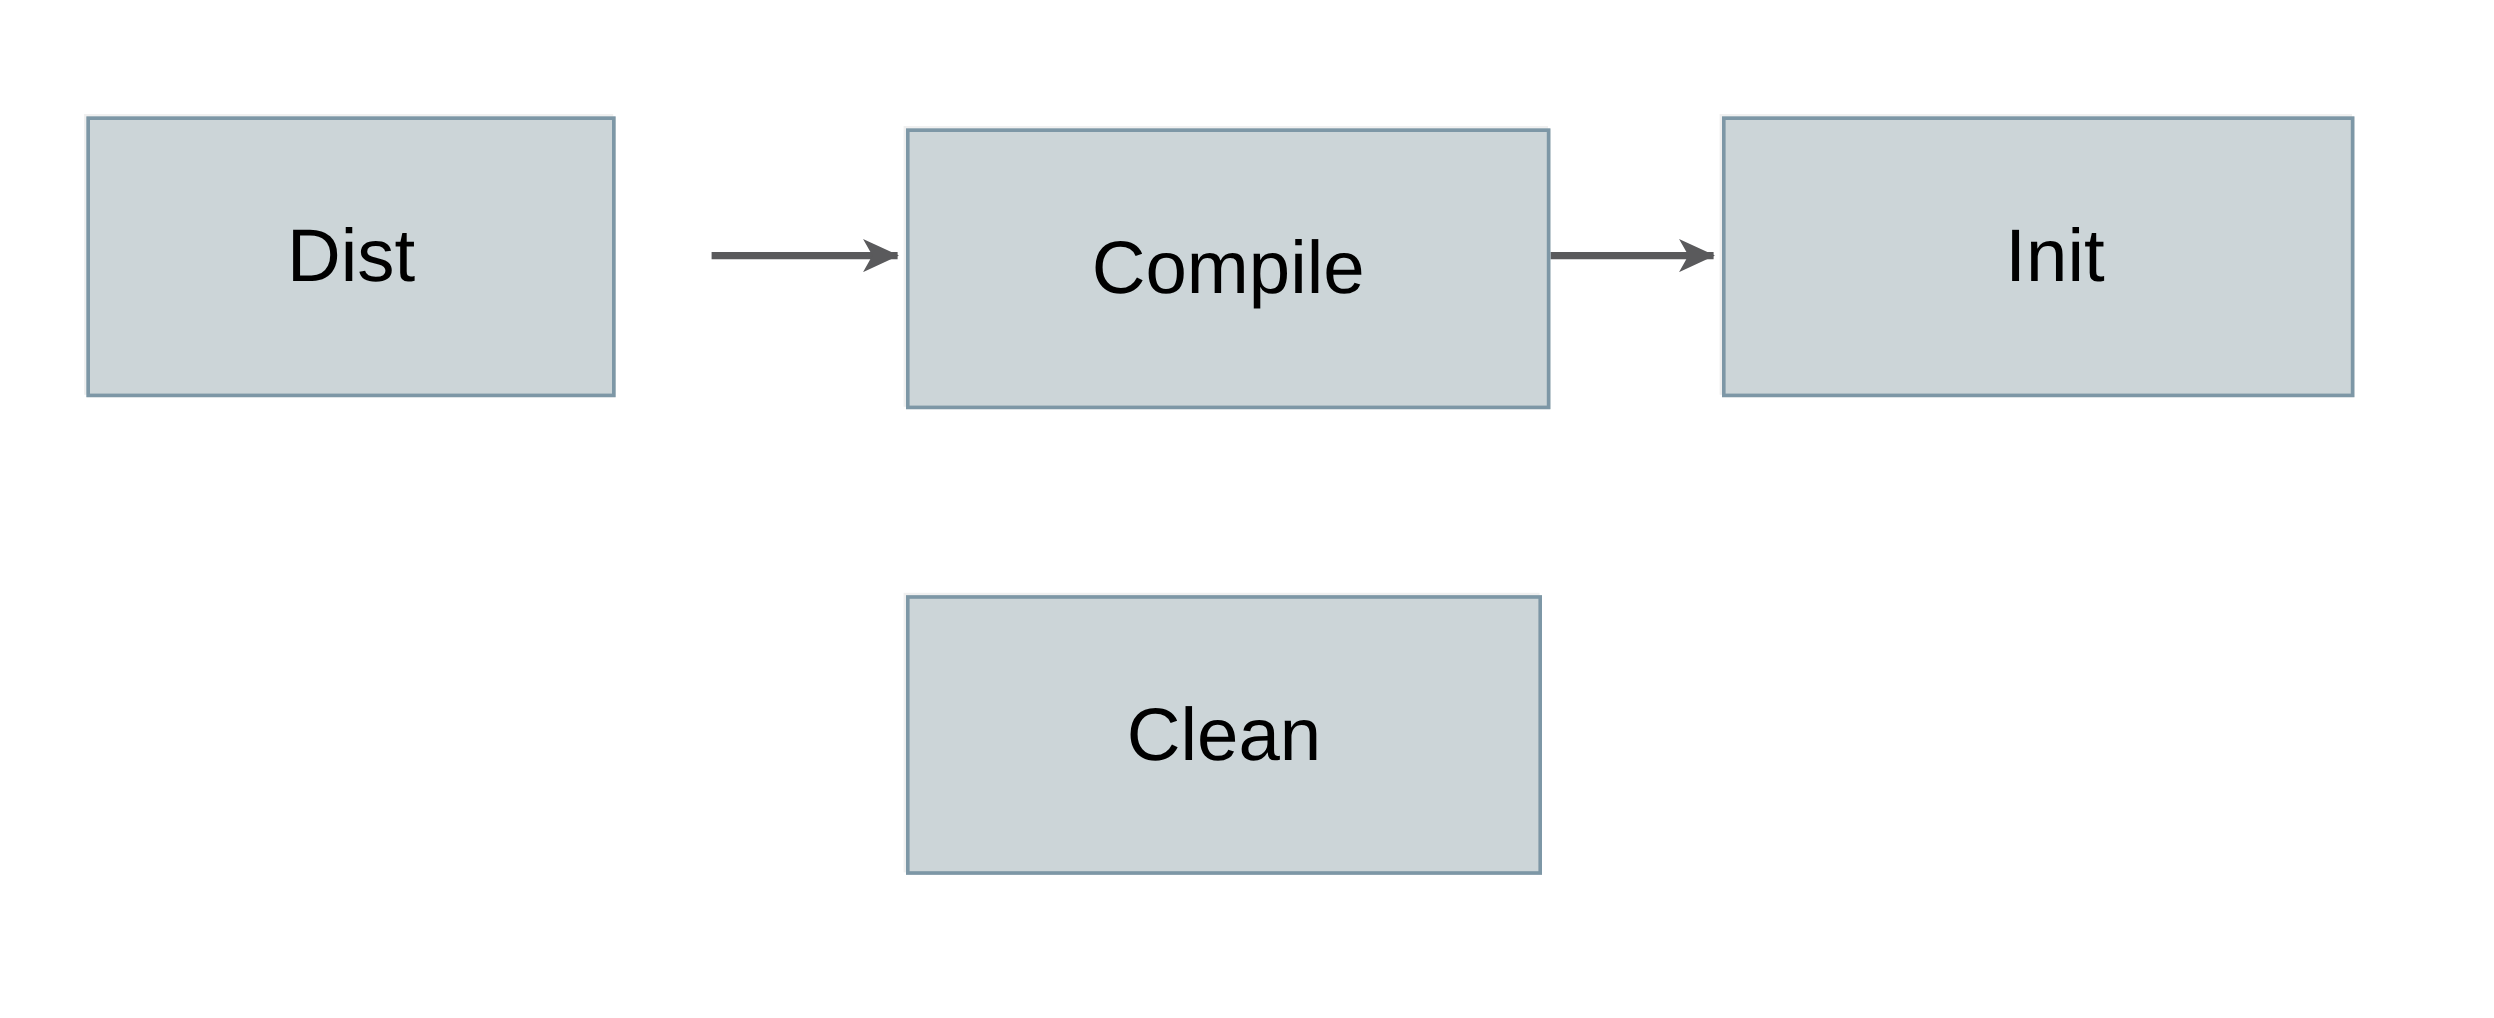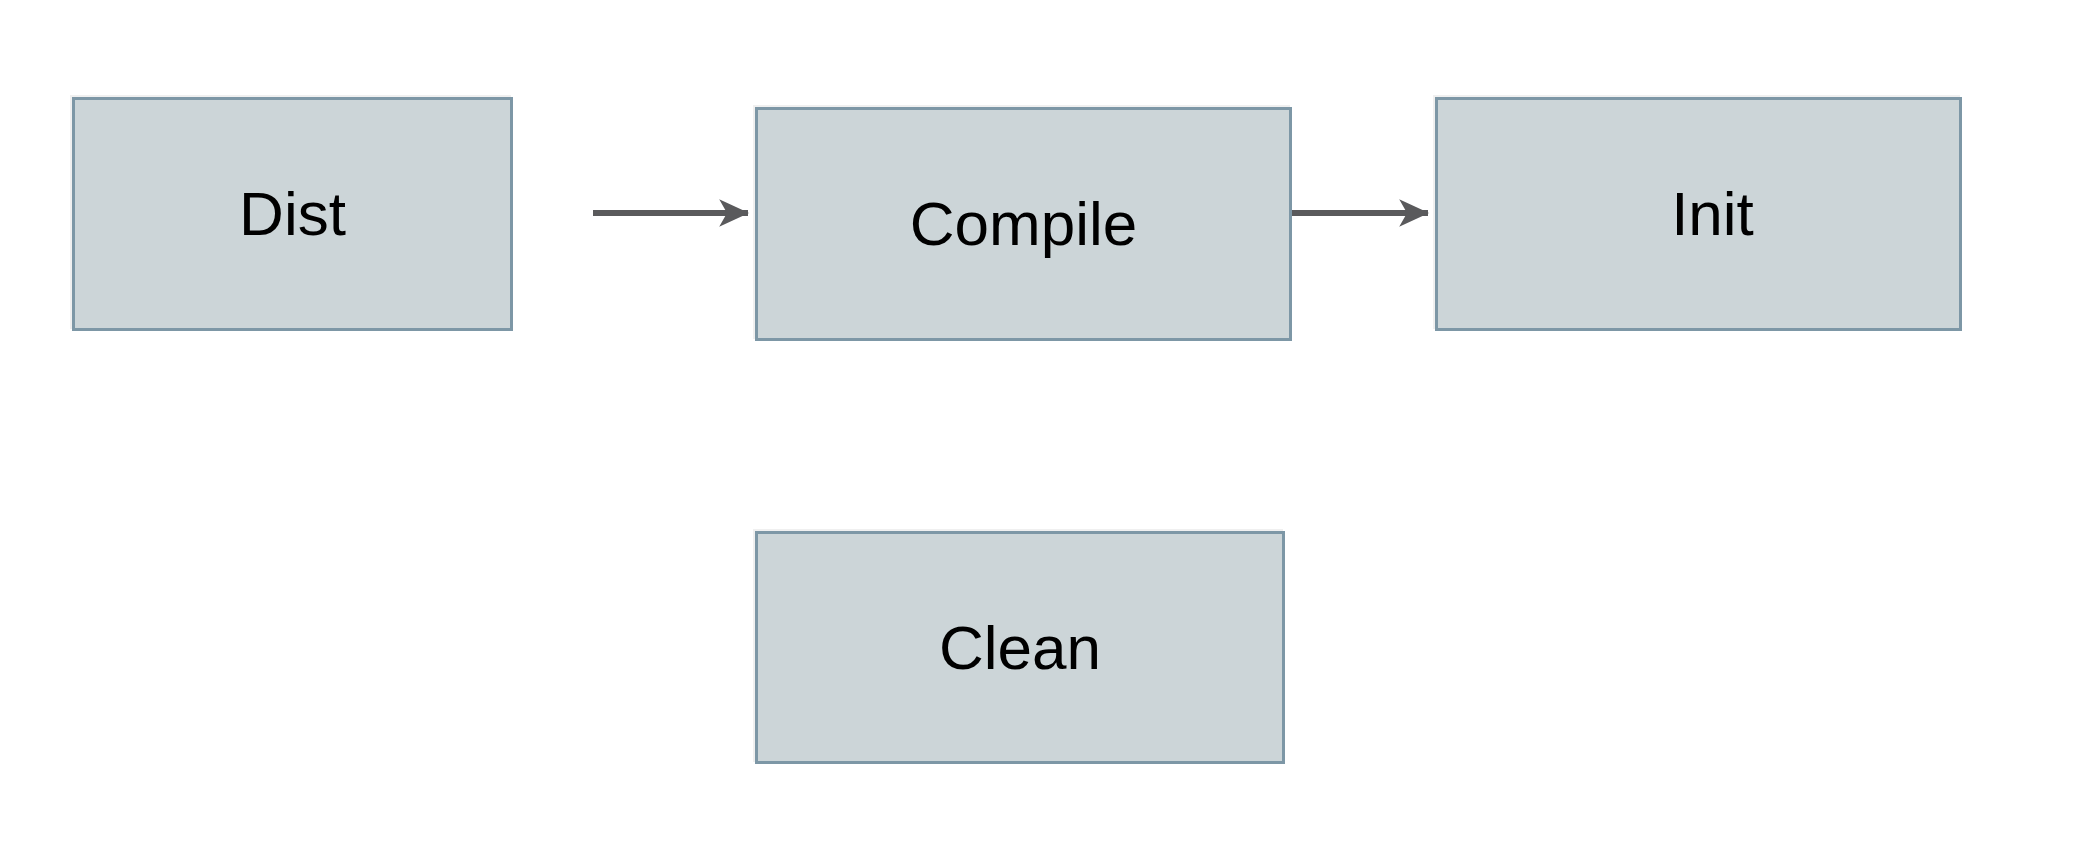--- a/index.html
+++ b/index.html
@@ -37,21 +37,21 @@
     color: #000000;
     line-height: 1;
     letter-spacing: 0px;
     white-space: nowrap;
     user-select: none;
   }
   
   #node-dist    { left: 72px;   top: 97px;  width: 441px; height: 234px; }
   #node-compile { left: 755px;  top: 87px;  width: 537px; height: 234px; margin-top: 20px; }
   #node-init    { left: 1435px; top: 97px;  width: 527px; height: 234px; padding-left: 28px; }
-  #node-clean   { left: 755px;  top: 531px; width: 530px; height: 233px; }
+  #node-clean   { left: 755px;  top: 496px; width: 530px; height: 233px; }
 
   
   #edge-layer {
     position: absolute;
     left: 0;
     top: 0;
     width: 2078px;
     height: 848px;
     pointer-events: none;
   }

